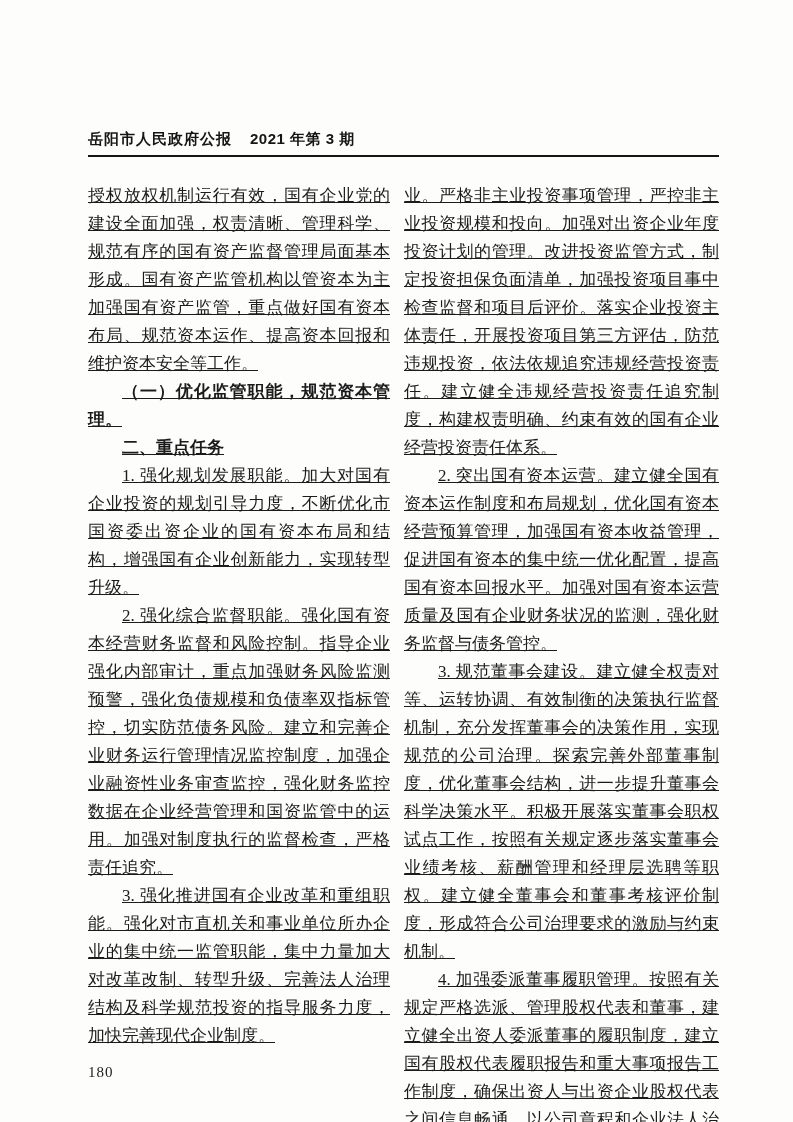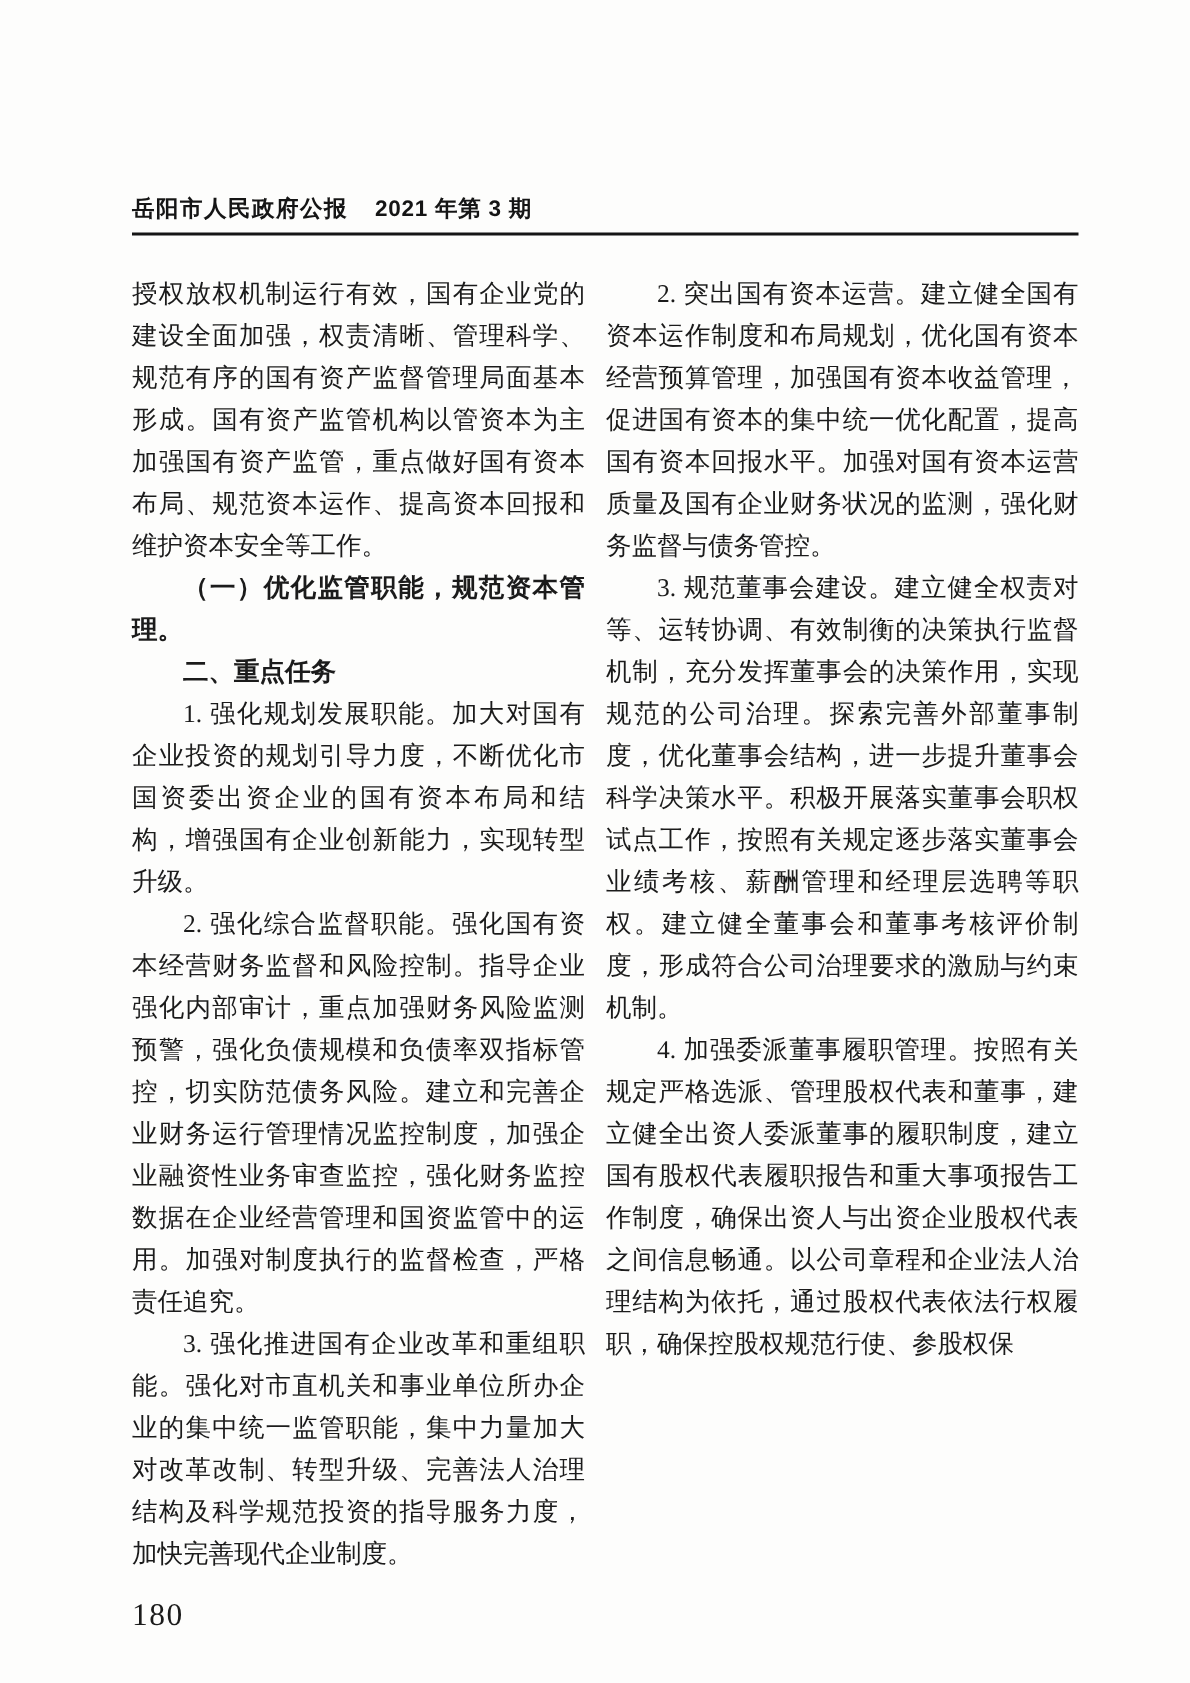--- a/index.html
+++ b/index.html
@@ -64,37 +64,38 @@
   .col-left {
     width: 302px;
     margin-right: 14px;
   }
   .col-right {
     width: 315px;
   }
   .col p {
     margin: 0;
     padding: 0;
+    text-decoration: underline;
   }
   .para {
     text-indent: 2em;
   }
   .para-cont {
     text-indent: 0;
   }
   .heading {
     text-indent: 2em;
     font-weight: 700;
     font-family: "Liberation Sans", "DejaVu Sans", sans-serif;
   }
   .page-number {
     position: absolute;
     left: 88px;
     top: 1024px;
-    font-size: 21px;
+    font-size: 15px;
     color: #1b1b1b;
     letter-spacing: 1px;
   }
 </style>
 </head>
 <body>
 
 <div class="page">
 
   <div class="header">
@@ -109,20 +110,21 @@
       <p class="para-cont">授权放权机制运行有效，国有企业党的建设全面加强，权责清晰、管理科学、规范有序的国有资产监督管理局面基本形成。国有资产监管机构以管资本为主加强国有资产监管，重点做好国有资本布局、规范资本运作、提高资本回报和维护资本安全等工作。</p>
       <p class="heading">（一）优化监管职能，规范资本管理。</p>
       <p class="heading">二、重点任务</p>
       <p class="para">1. 强化规划发展职能。加大对国有企业投资的规划引导力度，不断优化市国资委出资企业的国有资本布局和结构，增强国有企业创新能力，实现转型升级。</p>
       <p class="para">2. 强化综合监督职能。强化国有资本经营财务监督和风险控制。指导企业强化内部审计，重点加强财务风险监测预警，强化负债规模和负债率双指标管控，切实防范债务风险。建立和完善企业财务运行管理情况监控制度，加强企业融资性业务审查监控，强化财务监控数据在企业经营管理和国资监管中的运用。加强对制度执行的监督检查，严格责任追究。</p>
       <p class="para">3. 强化推进国有企业改革和重组职能。强化对市直机关和事业单位所办企业的集中统一监管职能，集中力量加大对改革改制、转型升级、完善法人治理结构及科学规范投资的指导服务力度，加快完善现代企业制度。</p>
 
     </div>
 
     <div class="col col-right">
+      <p class="para-cont">业。严格非主业投资事项管理，严控非主业投资规模和投向。加强对出资企业年度投资计划的管理。改进投资监管方式，制定投资担保负面清单，加强投资项目事中检查监督和项目后评价。落实企业投资主体责任，开展投资项目第三方评估，防范违规投资，依法依规追究违规经营投资责任。建立健全违规经营投资责任追究制度，构建权责明确、约束有效的国有企业经营投资责任体系。</p>
       <p class="para">2. 突出国有资本运营。建立健全国有资本运作制度和布局规划，优化国有资本经营预算管理，加强国有资本收益管理，促进国有资本的集中统一优化配置，提高国有资本回报水平。加强对国有资本运营质量及国有企业财务状况的监测，强化财务监督与债务管控。</p>
       <p class="para">3. 规范董事会建设。建立健全权责对等、运转协调、有效制衡的决策执行监督机制，充分发挥董事会的决策作用，实现规范的公司治理。探索完善外部董事制度，优化董事会结构，进一步提升董事会科学决策水平。积极开展落实董事会职权试点工作，按照有关规定逐步落实董事会业绩考核、薪酬管理和经理层选聘等职权。建立健全董事会和董事考核评价制度，形成符合公司治理要求的激励与约束机制。</p>
       <p class="para">4. 加强委派董事履职管理。按照有关规定严格选派、管理股权代表和董事，建立健全出资人委派董事的履职制度，建立国有股权代表履职报告和重大事项报告工作制度，确保出资人与出资企业股权代表之间信息畅通。以公司章程和企业法人治理结构为依托，通过股权代表依法行权履职，确保控股权规范行使、参股权保</p>
     </div>
 
   </div>
 
   <div class="page-number">180</div>
 
 </div>

